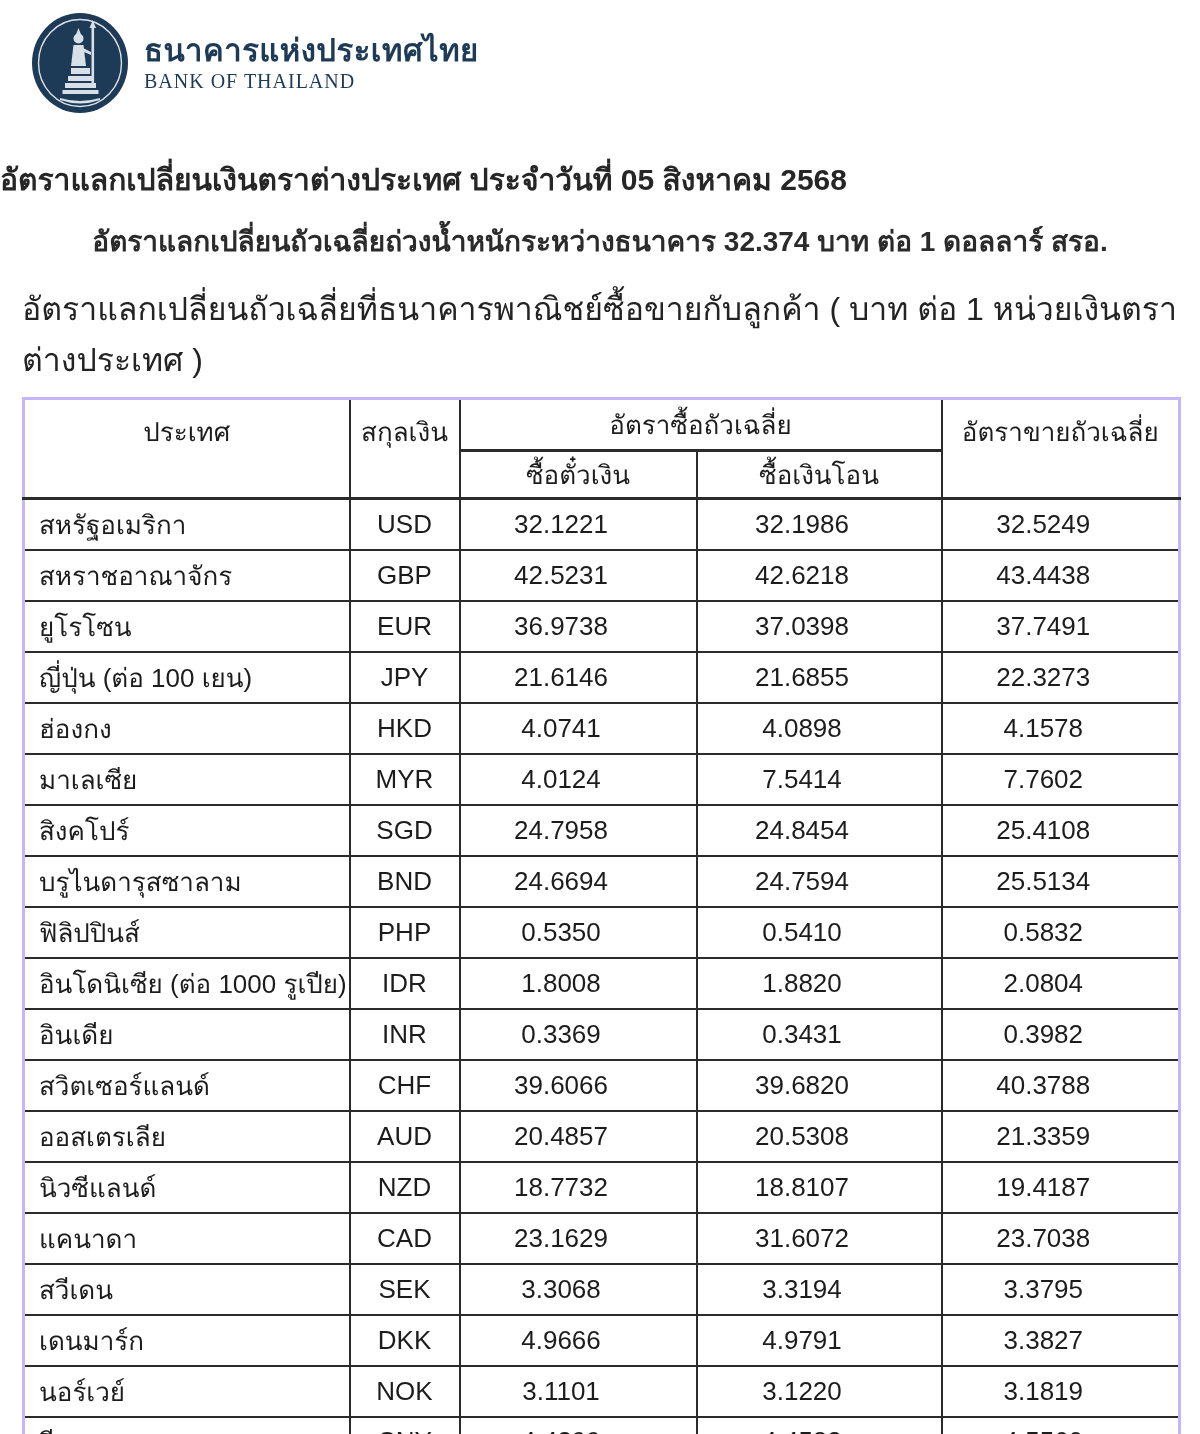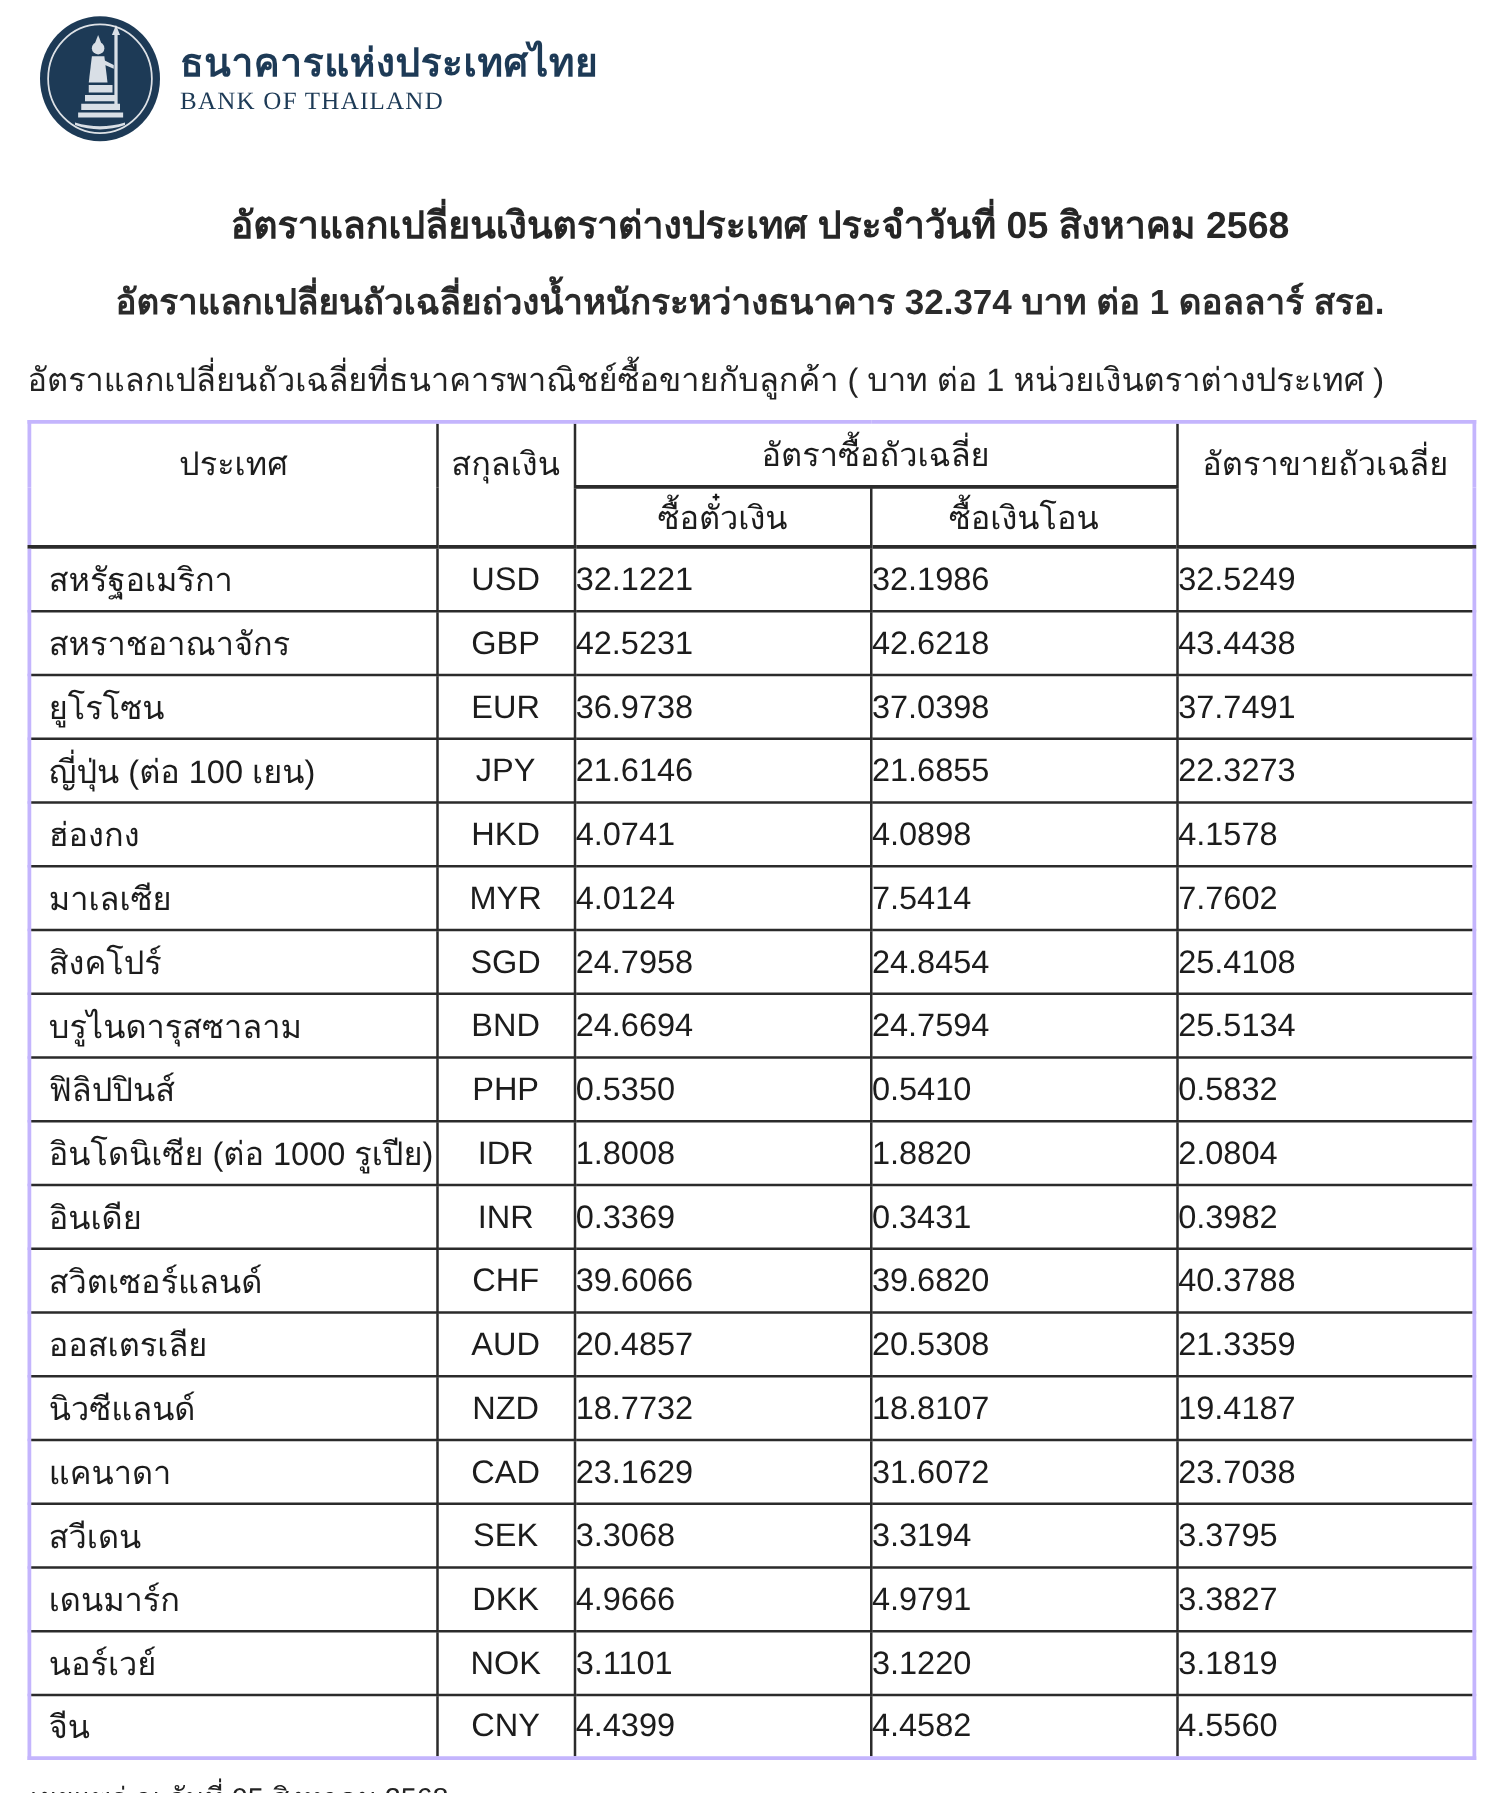--- a/index.html
+++ b/index.html
@@ -32,36 +32,34 @@
     font-size: 20px;
     font-weight: normal;
     color: #1d3a56;
     letter-spacing: 1px;
     margin-top: 2px;
   }
 
   
   .title {
     margin-top: 40px;
-    text-align: center;
     font-size: 30px;
     font-weight: bold;
     color: #262626;
-    margin-left: 16px;
   }
   .subtitle {
     margin-top: 16px;
     text-align: center;
     font-size: 28px;
     font-weight: bold;
     color: #2b2b2b;
   }
   .note {
     margin: 20px 22px 12px 22px;
-    font-size: 26px;
+    font-size: 32px;
     color: #232323;
   }
 
   
   table.fx {
     margin: 0 22px;
     width: 1156px;
     border-collapse: collapse;
     border: 3px solid #c4b5fd;
     table-layout: fixed;
@@ -79,21 +77,21 @@
     height: 100px;
   }
   .fx tr.hdr-top th { height: 52px; }
   .fx tr.hdr-sub th { height: 48px; }
   .fx th.group-hdr { border-bottom-width: 3px; }
   .fx tr.hdr-sub th, .fx th.rowspan2 { border-bottom-width: 3px; }
 
   .fx tbody td { height: 51px; vertical-align: middle; }
   .fx td.col-country { text-align: left; padding-left: 14px; }
   .fx td.col-currency { text-align: center; }
-  .fx td.col-num { text-align: left; padding-right: 34px; }
+  .fx td.col-num { text-align: center; padding-right: 34px; }
 
   
   .footer {
     margin: 12px 0 18px 24px;
     font-size: 23px;
     color: #232323;
   }
 </style>
 </head>
 <body>

